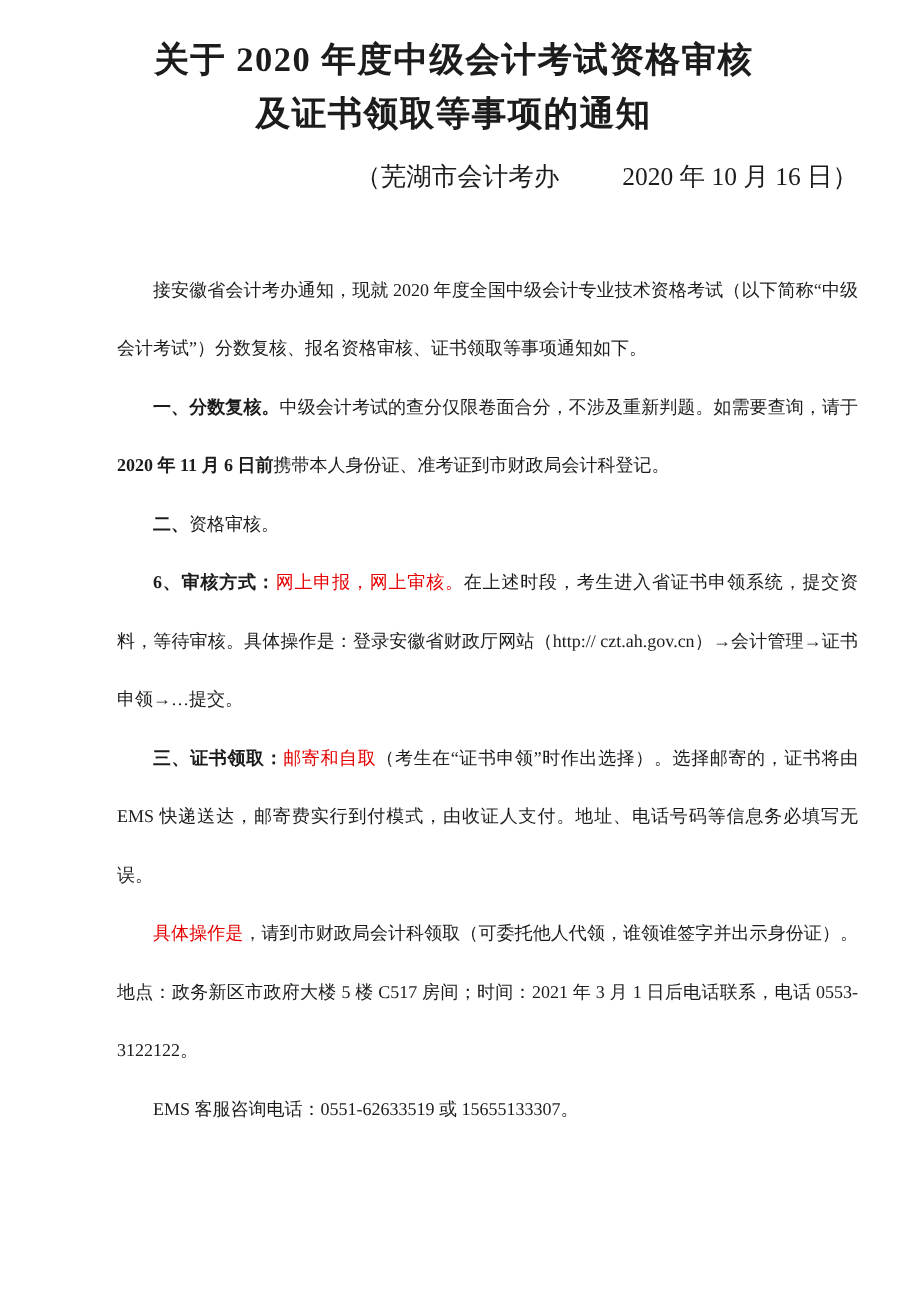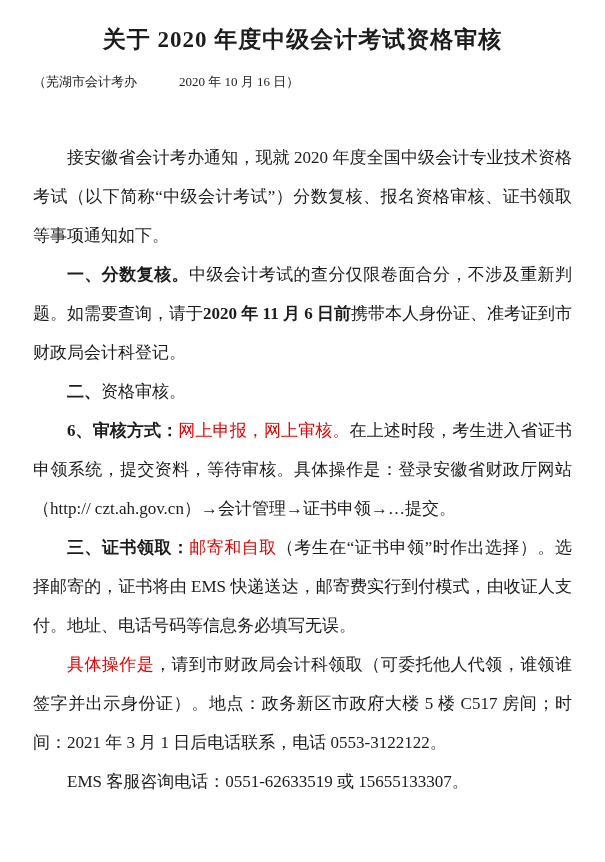--- a/index.html
+++ b/index.html
@@ -17,44 +17,46 @@
     padding: 22px 33px 0 33px;
   }
   .title {
     text-align: center;
     font-size: 23px;
     font-weight: bold;
     line-height: 36px;
     letter-spacing: 1px;
   }
   .byline {
-    text-align: left;
-    font-size: 13px;
+    text-align: right;
+    font-size: 17px;
     margin-top: 12px;
     line-height: 24px;
   }
   .byline .gap { display: inline-block; width: 42px; }
   .body-text { margin-top: 44px; }
   .body-text p {
-    font-size: 17px;
+    font-size: 12px;
     line-height: 39px;
     text-align: justify;
     text-indent: 2em;
     text-justify: inter-ideograph;
+    margin-left: 45px;
   }
   .b { font-weight: bold; }
   .red { color: var(--accent); }
 </style>
 </head>
 <body>
 
 <div class="page">
 
   <h1 class="title">
     <span>关于 2020 年度中级会计考试资格审核</span><br>
+    <span>及证书领取等事项的通知</span>
   </h1>
 
   <div class="byline">
     <span>（芜湖市会计考办</span><span class="gap"></span><span>2020 年 10 月 16 日）</span>
   </div>
 
   <div class="body-text">
 
     <p>
       <span>接安徽省会计考办通知，现就 2020 年度全国中级会计专业技术资格考试（以下简称“中级会计考试”）分数复核、报名资格审核、证书领取等事项通知如下。</span>

